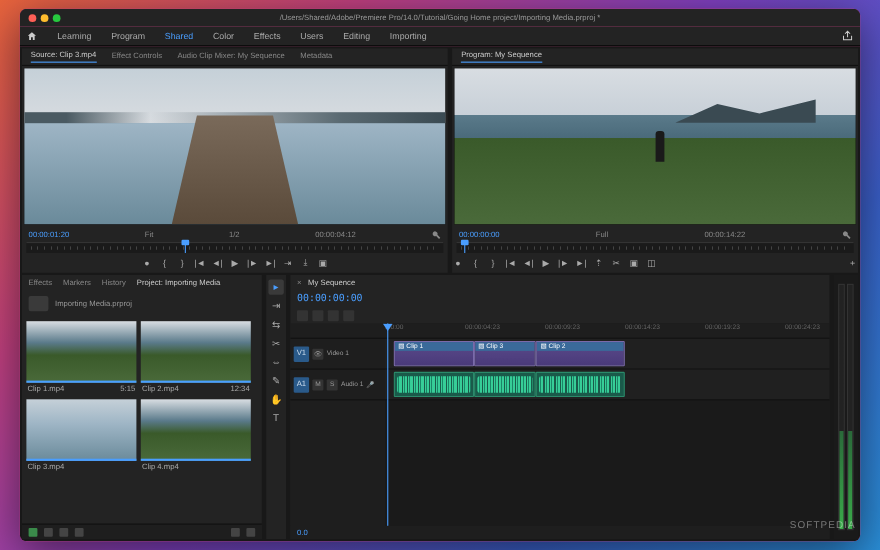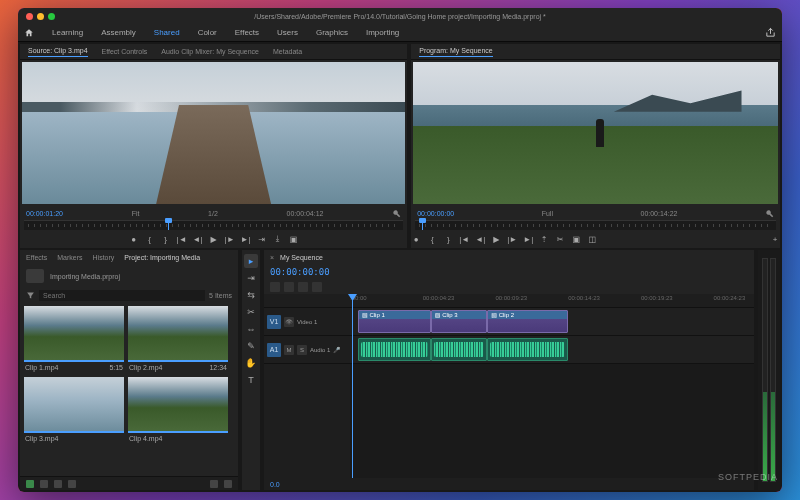--- a/index.html
+++ b/index.html
@@ -105,26 +105,26 @@
     <div class="titlepath">/Users/Shared/Adobe/Premiere Pro/14.0/Tutorial/Going Home project/Importing Media.prproj *</div>
   </div>
 
   <div class="menubar">
     <span>
         <svg class="home-icon" viewBox="0 0 24 24" fill="#ccc">
           <path d="M12 3l9 8h-3v9h-4v-6H10v6H6v-9H3z"></path>
         </svg>
       </span>
     <span>Learning</span>
-    <span>Assembly</span>
+    <span>Program</span>
     <span class="active">Shared</span>
     <span>Color</span>
     <span>Effects</span>
     <span>Users</span>
-    <span>Graphics</span>
+    <span>Editing</span>
     <span>Importing</span>
     <span class="share">
         <svg width="11" height="11" viewBox="0 0 24 24" fill="none" stroke="#ccc" stroke-width="2">
           <path d="M4 12v8h16v-8M12 3v12M7 8l5-5 5 5"></path>
         </svg>
       </span>
   </div>
 
   <div class="main">
     <div class="upper">
@@ -216,29 +216,20 @@
         <div class="proj-tabs">
           <span>Effects</span>
           <span>Markers</span>
           <span>History</span>
           <span class="active">Project: Importing Media</span>
         </div>
         <div class="proj-info">
           <div class="bin-icon"></div>
           <span>Importing Media.prproj</span>
         </div>
-        <div class="search-row">
-          <span>
-              <svg width="9" height="9" viewBox="0 0 24 24" fill="#888">
-                <path d="M3 4h18l-7 9v7l-4-2v-5z"></path>
-              </svg>
-            </span>
-          <input placeholder="Search" style="">
-          <span style="margin-left:auto;font-size:7px;color:#888">5 Items</span>
-        </div>
         <div class="thumbs">
           <div class="thumb">
             <div class="thumb-img">
                 <div class="mini-hill"></div>
               </div>
             <div class="thumb-label">
                 <span>Clip 1.mp4</span>
                 <span>5:15</span>
               </div>
           </div>

